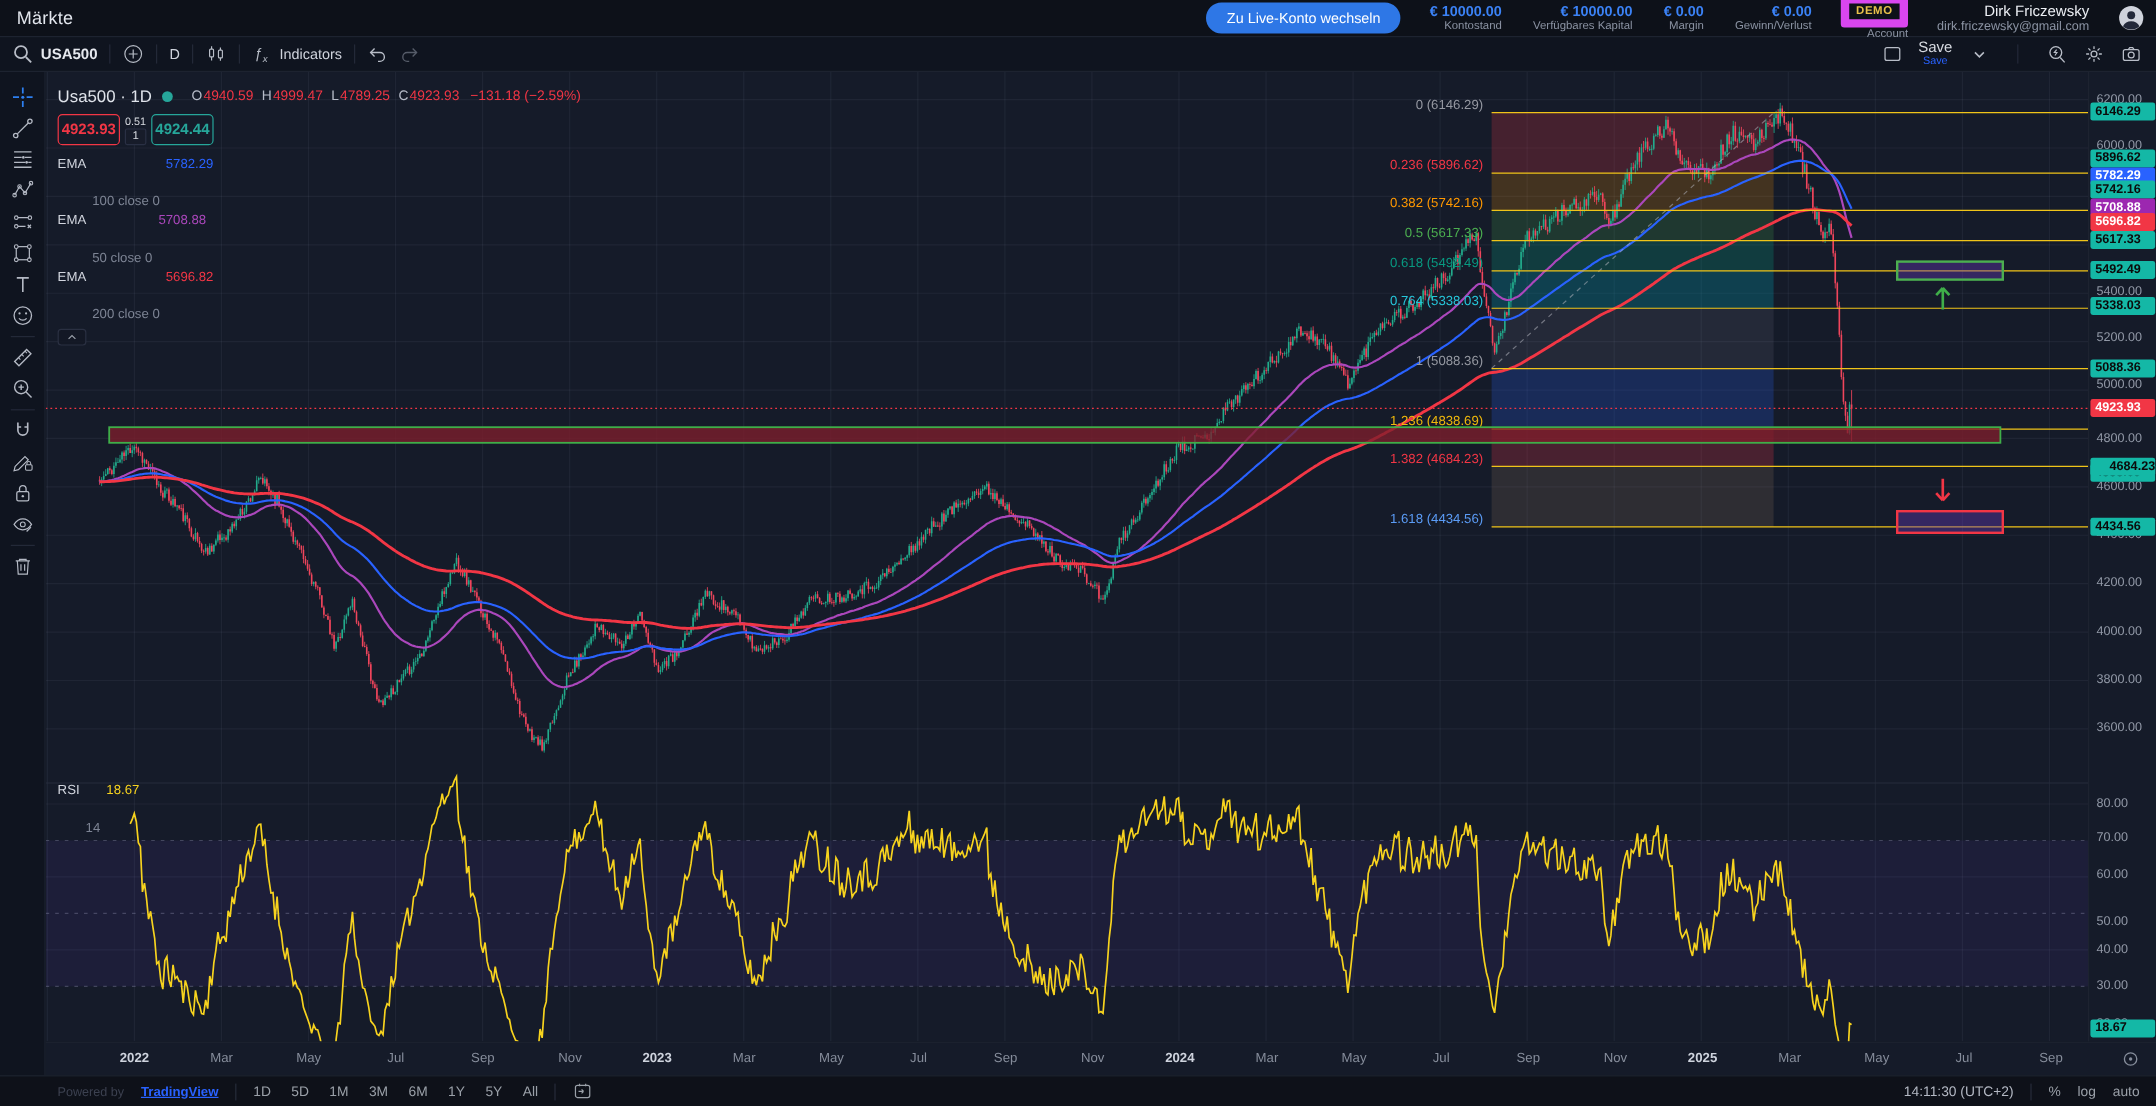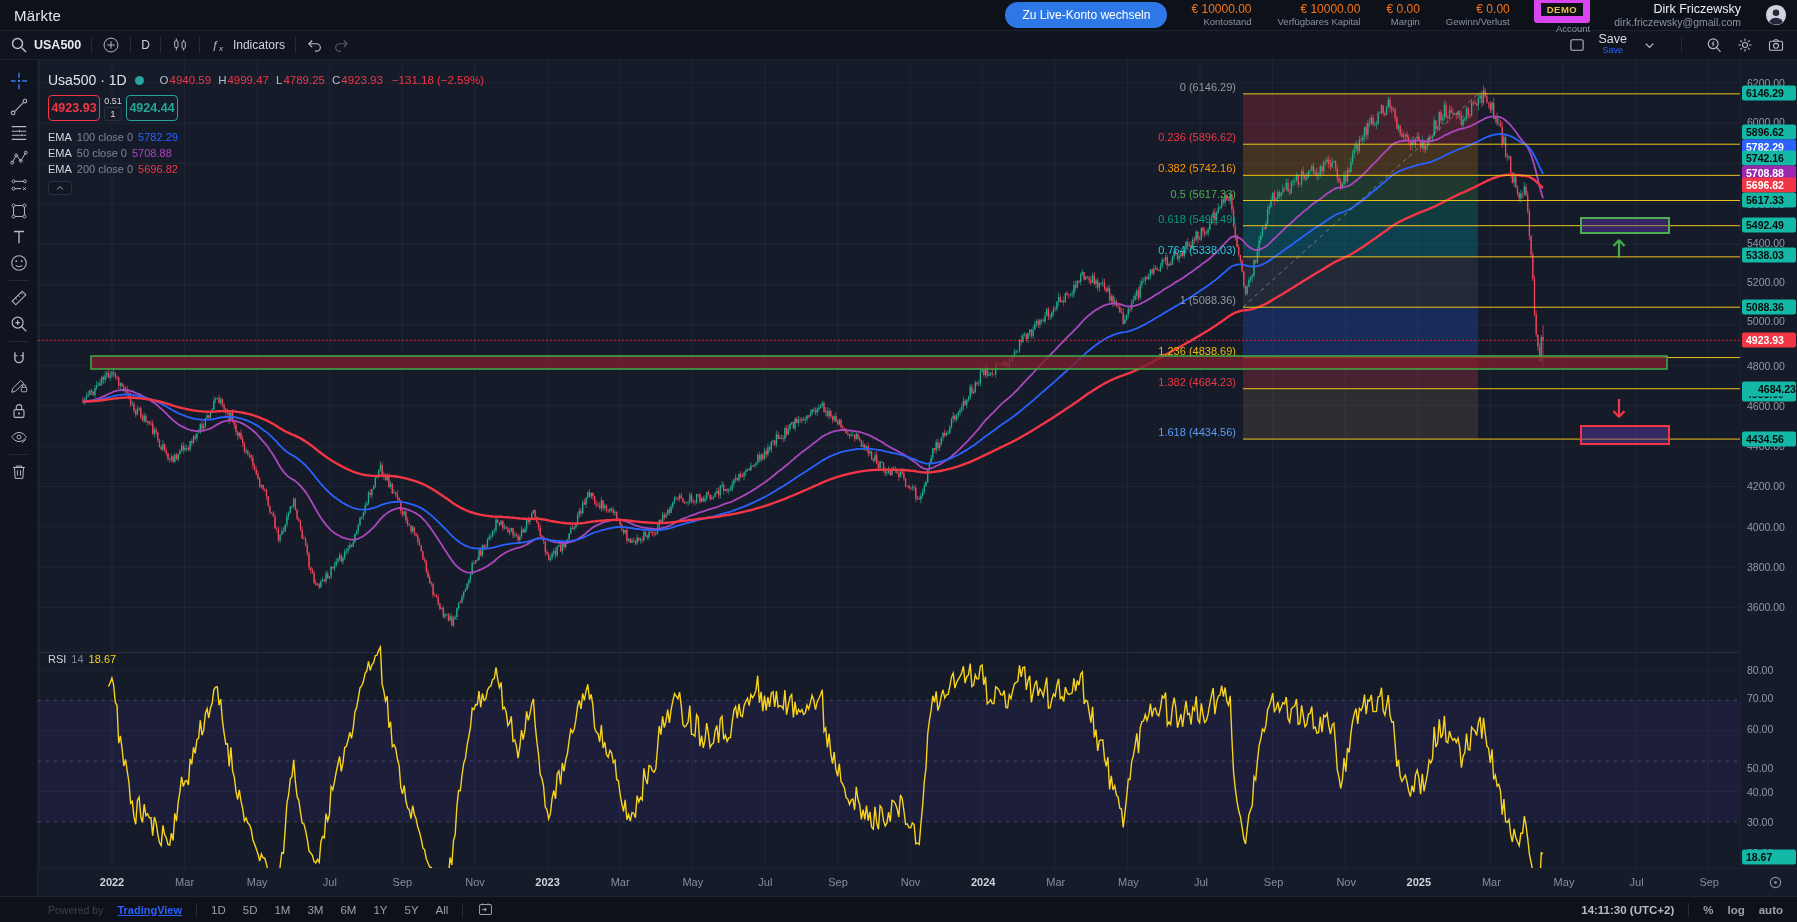--- a/index.html
+++ b/index.html
@@ -8,21 +8,21 @@
 
   
   .header { position:absolute; left:0; top:0; width:1797px; height:30px; background:#0d1119;
     display:flex; align-items:center; justify-content:space-between; z-index:10; }
   .h-title { margin-left:14px; font-size:15px; color:#e2e6ed; letter-spacing:.2px; }
   .h-right { display:flex; align-items:center; gap:24px; margin-right:10px; }
   .live-btn { background:#2e77e6; border:none; color:#fff; font-size:12px; padding:6px 17px;
     border-radius:14px; font-family:inherit; cursor:pointer; }
   .acct-row { display:flex; align-items:center; gap:26px; }
   .acct-item { text-align:right; }
-  .acct-value { font-size:12px; color:#f97316; font-weight:400; line-height:13px; }
+  .acct-value { font-size:12px; color:#3b82f6; font-weight:700; line-height:13px; }
   .acct-label { font-size:9.5px; color:#8b93a3; line-height:12px; }
   .demo-badge { display:inline-block; border:7px solid #d946ef; color:#e8c04a; font-size:9.5px;
     font-weight:700; border-radius:3px; padding:1px 6px; letter-spacing:.5px; line-height:11px; }
   .user-block { text-align:right; }
   .user-name { font-size:12.5px; color:#eceff4; line-height:14px; }
   .user-email { font-size:10.5px; color:#8b93a3; line-height:12px; }
   .avatar { width:22px; height:22px; }
 
   
   .toolbar { position:absolute; left:0; top:30px; width:1797px; height:30px; background:#0f141f;
@@ -72,21 +72,21 @@
     display:flex; align-items:center; justify-content:center; cursor:pointer; }
   .q-sell { color:#f23645; border-color:#f23645; }
   .q-buy { color:#26a69a; border-color:#26a69a; }
   .q-spread { width:26px; display:flex; flex-direction:column; align-items:center; justify-content:center; }
   .q-spread-val { font-size:9px; color:#d7dae0; line-height:10px; }
   .q-spread-unit { font-size:9.5px; color:#d7dae0; background:#171c2a; border:1px solid #2a3044;
     border-radius:2px; padding:0 5px; line-height:12px; margin-top:1px; }
   .ema-rows { margin-top:8px; }
   .ema-row { font-size:11px; line-height:16px; display:flex; gap:5px; }
   .ema-name { color:#d2d6df; }
-  .ema-detail { color:#7d8494; }
+  .ema-detail { color:#7d8494;margin-top:31px; }
   .ema-value { font-weight:400; }
   .collapse-btn { margin-top:4px; width:24px; height:14px; background:rgba(19,24,37,.9);
     border:1px solid #2a3042; border-radius:3px; color:#9aa0aa; display:flex; align-items:center;
     justify-content:center; cursor:pointer; }
   .collapse-btn svg { width:10px; height:10px; }
   .rsi-legend { position:absolute; left:10px; top:593px; z-index:3; font-size:11px; display:flex; gap:5px; }
   .rsi-value { color:#f7d31e; }
 
   
   .price-scale { position:absolute; left:1740px; top:60px; width:57px; height:808px;
@@ -113,21 +113,21 @@
   .bottom-bar { position:absolute; left:0; top:896px; width:1797px; height:26px; background:#0e1119;
     border-top:1px solid #1d2330; display:flex; align-items:center; justify-content:space-between; z-index:10; }
   .bb-left { display:flex; align-items:center; padding-left:48px; gap:14px; }
   .powered { font-size:10.5px; color:#3c4150; }
   .tv-link { font-size:11px; color:#2962ff; text-decoration:underline; font-weight:700; cursor:pointer; }
   .bb-sep { width:1px; height:14px; background:#262c3a; }
   .ranges { display:flex; gap:17px; }
   .range-btn { font-size:11.5px; color:#9aa0a8; cursor:pointer; }
   .bb-cal { width:17px; height:17px; color:#9aa0a8; }
   .bb-cal svg { width:17px; height:17px; }
-  .bb-right { display:flex; align-items:center; gap:14px; padding-right:14px;font-weight:bold; }
+  .bb-right { display:flex; align-items:center; gap:14px; padding-right:14px; }
   .bb-clock { font-size:11.5px; color:#b4b9c4; }
   .bb-opt { font-size:11.5px; color:#9aa0a8; cursor:pointer; }
 </style>
 </head>
 <body>
 
 <div class="header">
   <div class="h-title">Märkte</div>
   <div class="h-right">
     <button class="live-btn">Zu Live-Konto wechseln</button>

